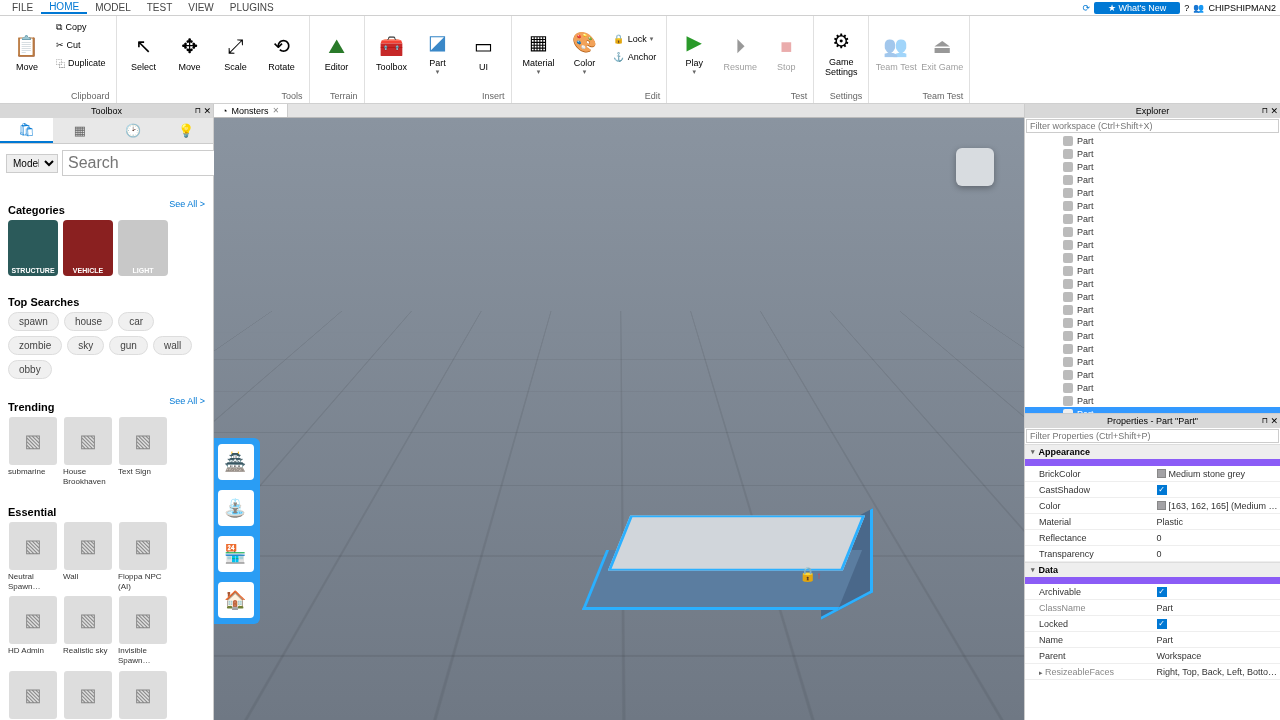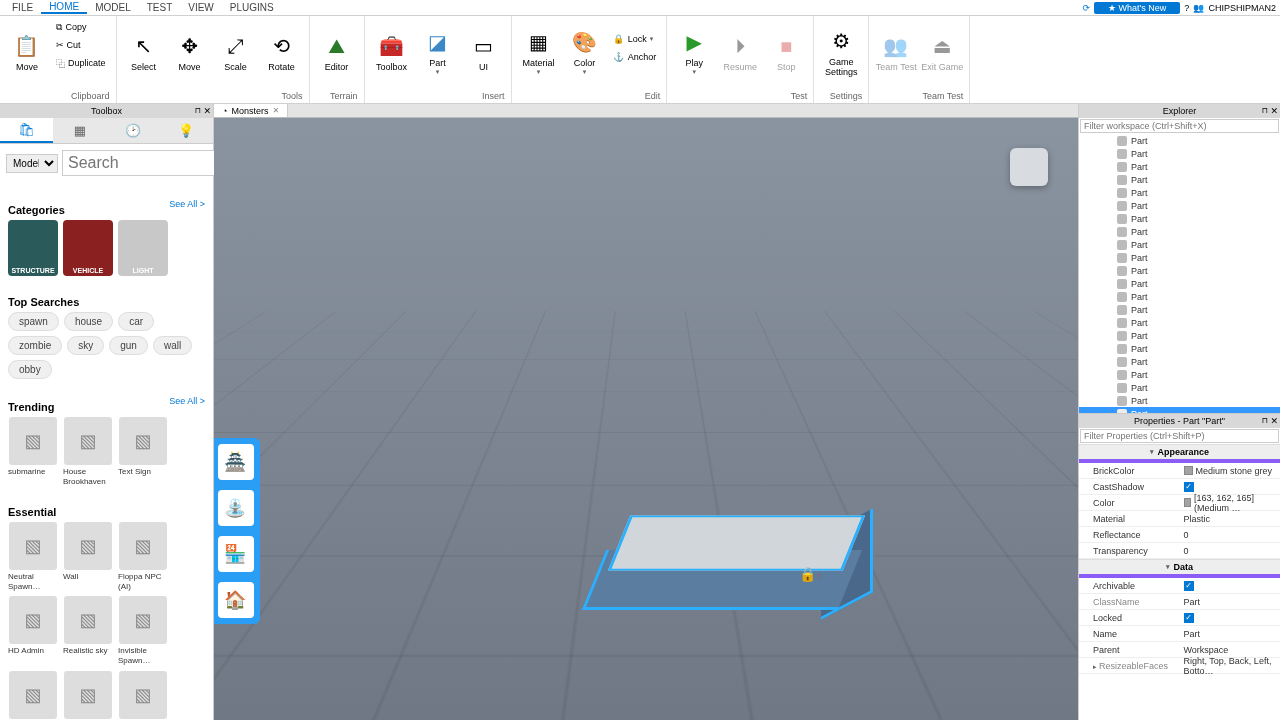--- a/index.html
+++ b/index.html
@@ -55,33 +55,33 @@
   background-size: 58px 58px; transform: perspective(700px) rotateX(58deg) scale(2.2) translateY(80px); transform-origin: center 65%; }
 .cube-top { position: absolute; left: 405px; top: 375px; width: 235px; height: 100px; background: #d1d6db; transform: skewX(-22deg) scaleY(0.55); border: 3px solid #2bb0ff; }
 .cube-front { position: absolute; left: 380px; top: 432px; width: 256px; height: 60px; background: #5b7da0; transform: skewX(-22deg); border-left: 3px solid #2bb0ff; border-bottom: 3px solid #2bb0ff; }
 .cube-side { position: absolute; left: 607px; top: 404px; width: 52px; height: 84px; background: #4a688a; transform: skewY(-28deg); border-right: 3px solid #2bb0ff; border-bottom: 3px solid #2bb0ff; }
 .view-cube { position: absolute; right: 30px; top: 30px; width: 38px; height: 38px; background: #d8dce0; border-radius: 6px; box-shadow: 0 2px 6px rgba(0,0,0,0.3); }
 .watermark { position: absolute; top: 2px; left: 50%; transform: translateX(-50%); font-size: 17px; font-weight: bold; color: #fff; text-shadow: 0 0 4px #000, 1px 1px 0 #555; letter-spacing: 0.5px; font-family: Arial; pointer-events: none; }
 
 .stamp-bar { position: absolute; left: 0; top: 320px; width: 46px; background: #2a9df4; border-radius: 0 6px 6px 0; padding: 6px 4px; display: flex; flex-direction: column; gap: 10px; }
 .stamp-btn { width: 36px; height: 36px; background: #fff; border-radius: 4px; display: flex; align-items: center; justify-content: center; font-size: 18px; cursor: pointer; }
 
-.rightcol { width: 202px; display: flex; flex-direction: column; border-left: 1px solid #ccc; background: #fff; }
+.rightcol { width: 256px; display: flex; flex-direction: column; border-left: 1px solid #ccc; background: #fff; }
 .explorer { height: 310px; display: flex; flex-direction: column; border-bottom: 1px solid #ccc; }
 .explorer-filter { padding: 1px; }
 .explorer-filter input { width: 100%; font-size: 9px; padding: 1px 3px; border: 1px solid #ccc; }
 .explorer-tree { flex: 1; overflow-y: auto; font-size: 9px; }
 .tree-item { padding: 0 0 0 38px; height: 13px; display: flex; align-items: center; gap: 4px; cursor: pointer; color: #333; }
 .tree-item.selected { background: #3399ff; color: #fff; }
 .tree-icon { width: 10px; height: 10px; background: #bbb; border-radius: 2px; display: inline-block; }
 .tree-item.selected .tree-icon { background: #eee; }
 
 .properties { flex: 1; display: flex; flex-direction: column; }
 .props-body { flex: 1; overflow-y: auto; font-size: 9px; }
-.prop-cat { background: #eee; padding: 2px 6px; font-weight: bold; display: flex; align-items: center; gap: 4px; border-top: 1px solid #ddd; border-bottom: 4px solid #8b5cf6; justify-content: center; }
+.prop-cat { background: #eee; padding: 2px 6px; font-weight: bold; display: flex; align-items: center; gap: 4px; border-top: 1px solid #ddd; border-bottom: 7px solid #8b5cf6; }
 .prop-row { display: flex; border-bottom: 1px solid #eee; height: 16px; align-items: center; }
 .prop-name { width: 50%; padding-left: 14px; color: #333; }
 .prop-name.ro { color: #888; }
 .prop-val { width: 50%; padding-left: 4px; display: flex; align-items: center; gap: 3px; color: #333; }
 .prop-chk { width: 10px; height: 10px; background: #0078d4; display: inline-flex; align-items: center; justify-content: center; color: #fff; font-size: 8px; }
 .prop-swatch { width: 9px; height: 9px; background: #a3a2a5; border: 1px solid #888; display: inline-block; }
 .arrow { font-size: 7px; color: #666; }
 
 ::-webkit-scrollbar { width: 10px; }
 ::-webkit-scrollbar-thumb { background: #c0c0c0; }

